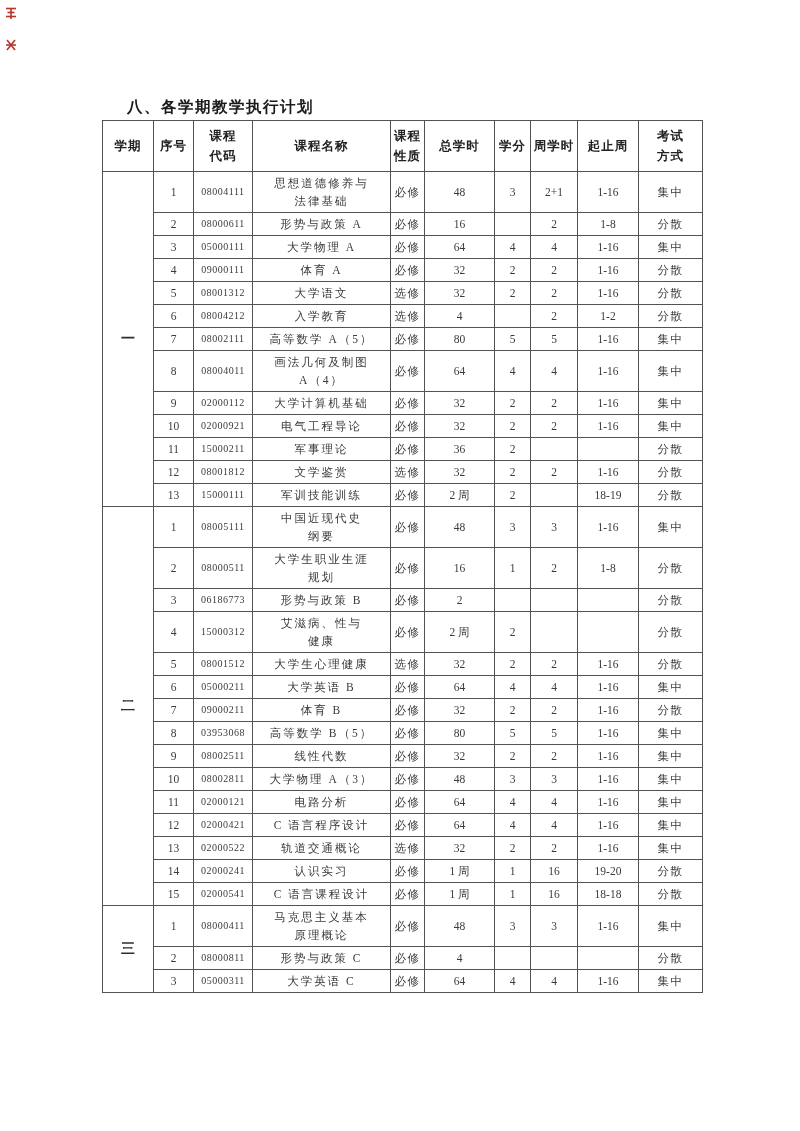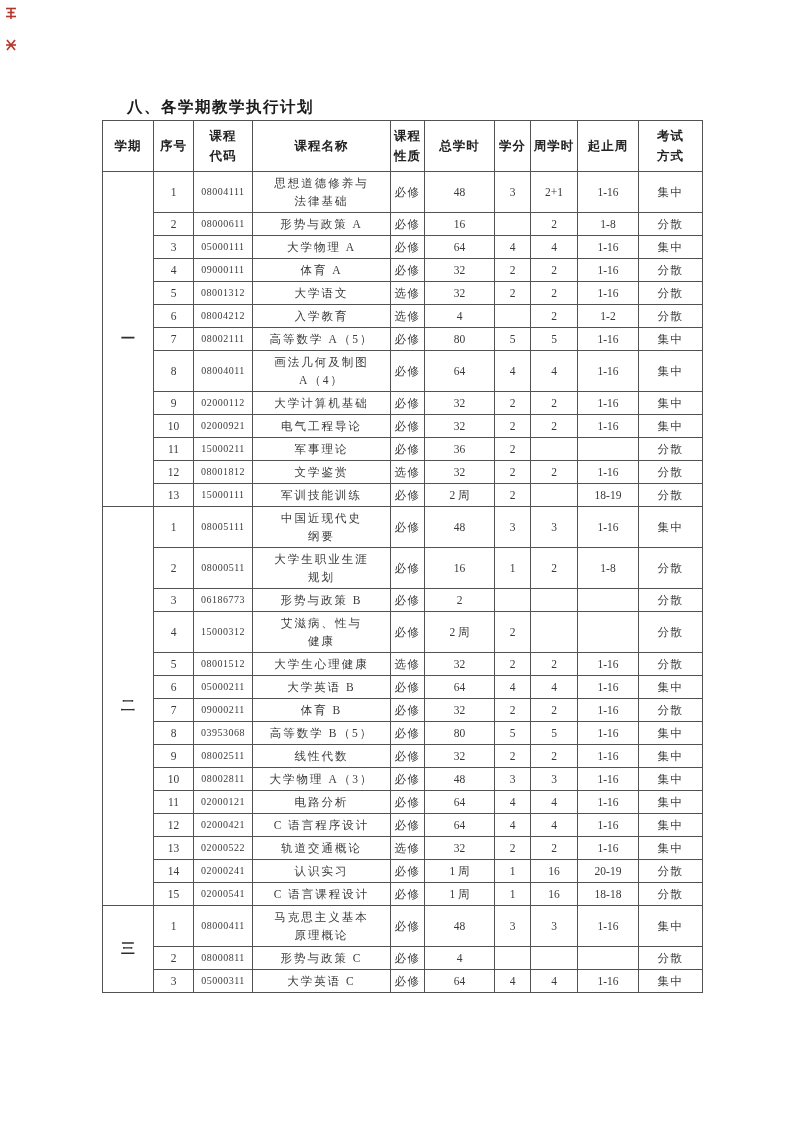--- a/index.html
+++ b/index.html
@@ -417,21 +417,21 @@
           <td class="c-exam">集中</td>
         </tr>
         <tr>
           <td class="c-seq">14</td>
           <td class="c-code">02000241</td>
           <td class="c-name">认识实习</td>
           <td class="c-nature">必修</td>
           <td class="c-hours">1 周</td>
           <td class="c-credits">1</td>
           <td class="c-weekly">16</td>
-          <td class="c-weeks">20-19</td>
+          <td class="c-weeks">19-20</td>
           <td class="c-exam">分散</td>
         </tr>
         <tr>
           <td class="c-seq">15</td>
           <td class="c-code">02000541</td>
           <td class="c-name">C 语言课程设计</td>
           <td class="c-nature">必修</td>
           <td class="c-hours">1 周</td>
           <td class="c-credits">1</td>
           <td class="c-weekly">16</td>

